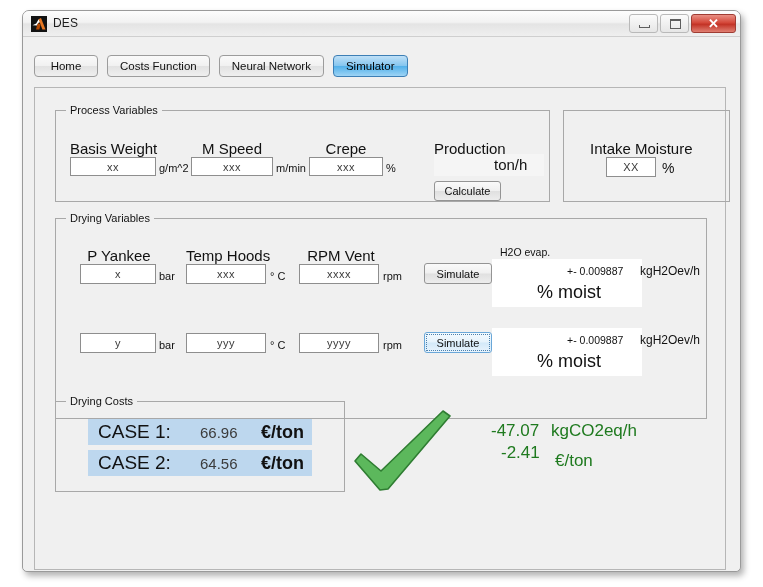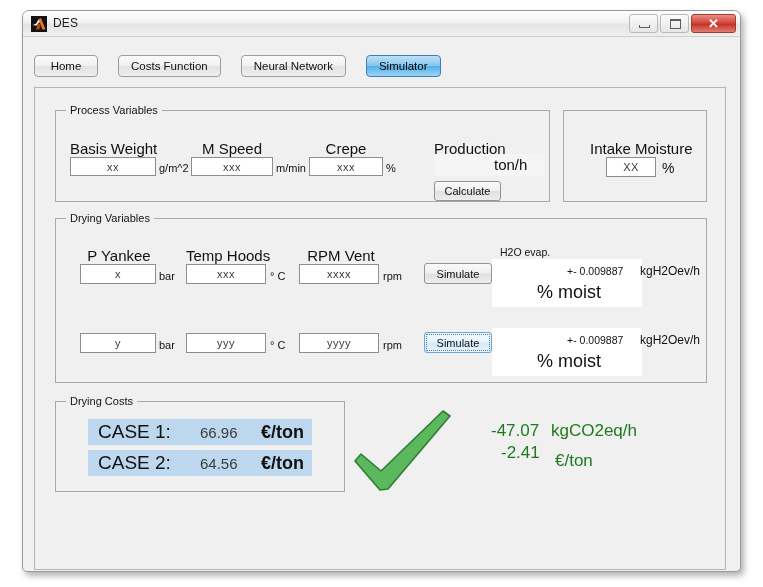--- a/index.html
+++ b/index.html
@@ -104,21 +104,21 @@
     left: 0; top: 26px; right: 0; bottom: 0;
     background: #f0f0f0;
     border-radius: 0 0 5px 5px;
   }
 
   
   .tabbar {
     position: absolute;
     left: 11px; top: 18px;
     display: flex;
-    gap: 20px;
+    gap: 9px;
   }
   .tab {
     height: 22px;
     min-width: 64px;
     padding: 0 12px;
     border: 1px solid #9c9c9c;
     border-radius: 4px;
     background: linear-gradient(to bottom,#fafafa 0%,#f1f1f1 48%,#e2e2e2 52%,#efefef 100%);
     font-size: 11.5px;
     color: #111;
@@ -335,27 +335,27 @@
           <span class="unit" style="left:330px; top:51px;">%</span>
 
           <span class="fld-label" style="left:378px; top:29px; width:70px; text-align:left;">Production</span>
           <span class="whitebox" style="left:378px; top:43px; width:110px; height:22px; background:#f5f5f5;"></span>
           <span class="mid-text" style="left:438px; top:45px; font-size:15px;">ton/h</span>
           <div class="btn" style="left:378px; top:70px; width:67px; height:20px;">
             <span>Calculate</span>
           </div>
         </div>
 
-        <div class="group" style="left:528px; top:22px; width:144px; height:92px;">
+        <div class="group" style="left:528px; top:22px; width:167px; height:92px;">
           <span class="fld-label" style="left:26px; top:29px; width:92px;">Intake Moisture</span>
           <span class="tbox" style="left:42px; top:46px; width:50px; height:20px;">XX</span>
           <span class="unit" style="left:98px; top:49px; font-size:14px;">%</span>
         </div>
 
-        <div class="group" style="left:20px; top:130px; width:652px; height:165px;">
+        <div class="group" style="left:20px; top:130px; width:652px; height:201px;">
           <span class="legend">Drying Variables</span>
 
           <span class="fld-label" style="left:24px; top:28px; width:78px;">P Yankee</span>
           <span class="tbox" style="left:24px; top:45px; width:76px; height:20px;">x</span>
           <span class="unit" style="left:103px; top:51px;">bar</span>
 
           <span class="fld-label" style="left:130px; top:28px; width:84px;">Temp Hoods</span>
           <span class="tbox" style="left:130px; top:45px; width:80px; height:20px;">xxx</span>
           <span class="unit" style="left:214px; top:51px;">° C</span>
 

